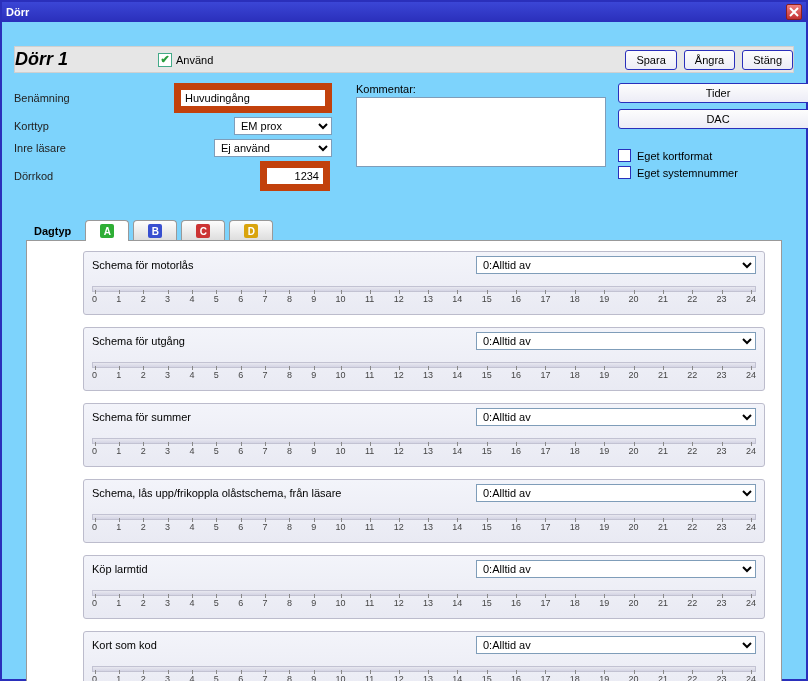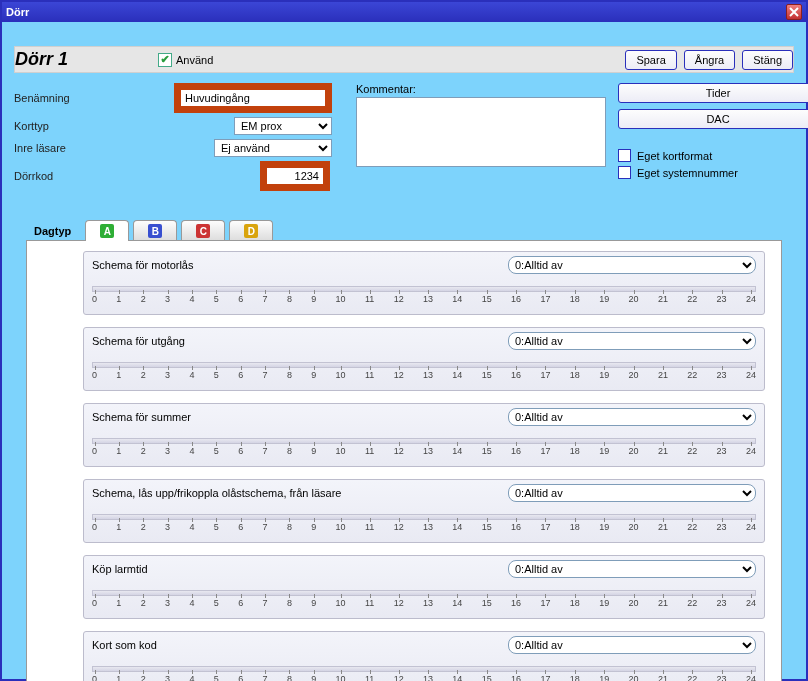--- a/index.html
+++ b/index.html
@@ -33,21 +33,21 @@
   .tabs { display: flex; align-items: flex-start; gap: 4px; margin-left: 20px; margin-top: 25px; }
   .tablabel { font-weight: bold; margin-right: 10px; align-self: center; }
   .tab { border: 1px solid #999; border-bottom: none; border-radius: 4px 4px 0 0; padding: 3px 14px; background: linear-gradient(to bottom,#fdfdfd,#dcdcdc); cursor: pointer; display:flex; align-items:center; justify-content:center;}
   .tab.active { background: #fff; position: relative; z-index: 2; }
   .tabicon { width: 14px; height: 14px; border-radius: 2px; display: inline-flex; align-items: center; justify-content: center; color: #fff; font-weight: bold; font-size: 10px; }
   .tA { background: #2eae35; } .tB { background: #384fd0; } .tC { background: #c33; } .tD { background: #d9a40d; }
   .tabpanel { border: 1px solid #999; margin: 0 12px 0 12px; padding: 10px 16px 16px 16px; background: #fff; position: relative; top: -1px; }
   .schemablock { margin-bottom: 12px; border:1px solid #bcbccc; border-radius:3px; background:linear-gradient(to bottom,#f3f4fa,#e9eaf3);margin-left:40px; }
   .schemahdr { display: flex; align-items: center; padding: 4px 8px; }
   .schemahdr .slabel { flex: 1; }
-  .schemahdr select { width: 248px; border-radius: 8px; }
+  .schemahdr select { width: 280px; }
   .timeline { height: 26px; position: relative; margin: 4px 8px 6px 8px; }
   .timeline .bar { position:absolute; top:4px; left:0; right:0; height:6px; background:linear-gradient(to bottom,#e8e8f0,#d4d4e4); border:1px solid #c2c2d2;}
   .timeline .ticks { display:flex; justify-content:space-between; position:absolute; left:0; right:0; top:12px; }
   .timeline .ticks span { font-size: 9px; color: #444; position:relative; }
   .timeline .ticks span::before { content:""; position:absolute; top:-4px; left:50%; width:1px; height:4px; background:#888; }
 </style>
 </head>
 <body>
 
 <div class="window">

